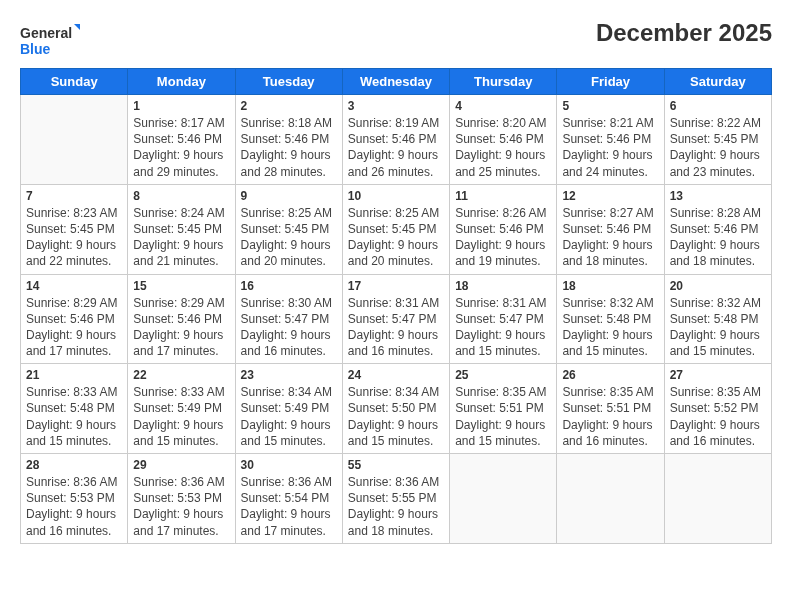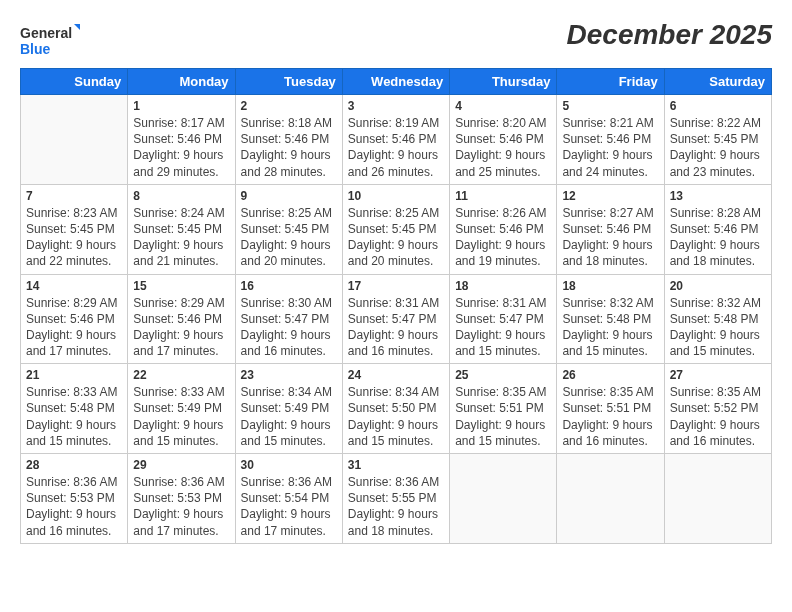--- a/index.html
+++ b/index.html
@@ -23,39 +23,38 @@
     }
     .logo {
       display: flex;
       align-items: center;
       gap: 4px;
     }
     .title-block {
       text-align: right;
     }
     .month-title {
-      font-size: 28px;
+      font-size: 24px;
       font-weight: bold;
       color: #333;
       line-height: 1.1;
-      font-style: italic;
     }
     .location-title {
       font-size: 14px;
       color: #555;
     }
     .calendar {
       width: 100%;
       border-collapse: collapse;
       border: 1px solid #ccc;
     }
     .calendar th {
       background-color: #1a73e8;
       color: #fff;
-      text-align: right;
+      text-align: center;
       padding: 5px 6px;
       font-size: 13px;
       font-weight: bold;
       border: 1px solid #1565c0;
       margin-left: 9px;
     }
     .calendar td {
       vertical-align: top;
       padding: 4px 5px;
       border: 1px solid #ccc;
@@ -233,21 +232,21 @@
           </td>
           <td>
             <span class="day-num">29</span>
             <div class="day-info">Sunrise: 8:36 AM<br>Sunset: 5:53 PM<br>Daylight: 9 hours<br>and 17 minutes.</div>
           </td>
           <td>
             <span class="day-num">30</span>
             <div class="day-info">Sunrise: 8:36 AM<br>Sunset: 5:54 PM<br>Daylight: 9 hours<br>and 17 minutes.</div>
           </td>
           <td>
-            <span class="day-num">31</span>
+            <span class="day-num">55</span>
             <div class="day-info">Sunrise: 8:36 AM<br>Sunset: 5:55 PM<br>Daylight: 9 hours<br>and 18 minutes.</div>
           </td>
           <td class="empty-cell"></td>
           <td class="empty-cell"></td>
           <td class="empty-cell"></td>
         </tr>
       </tbody>
   </table>
 </div>
 

